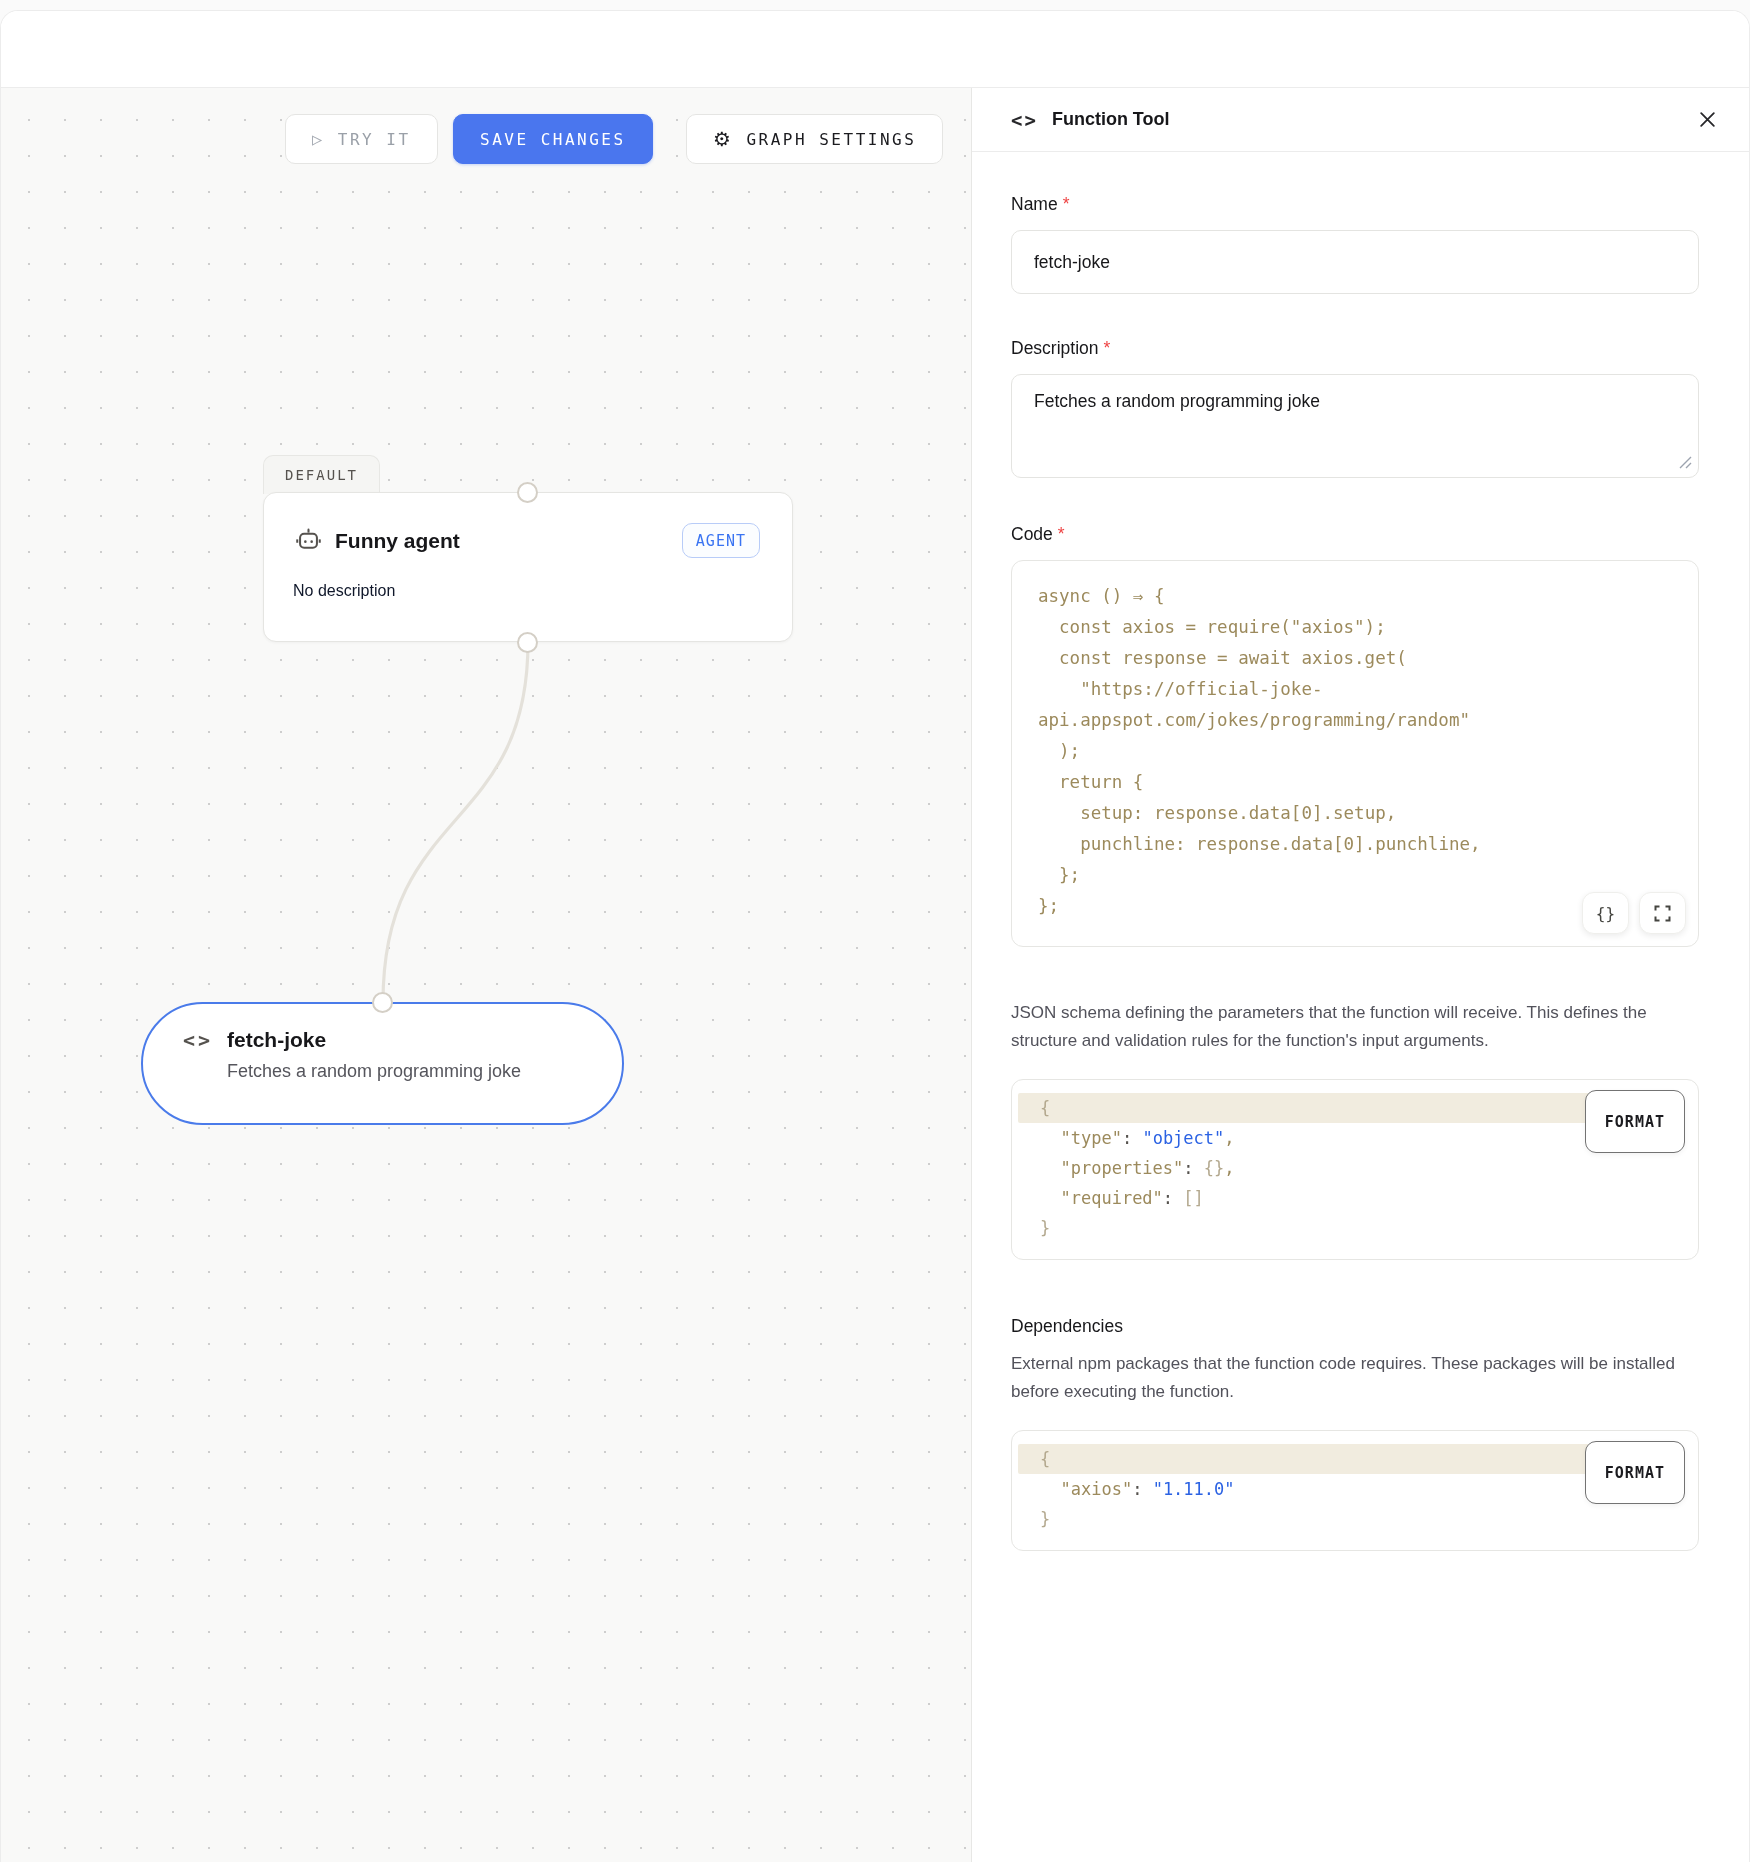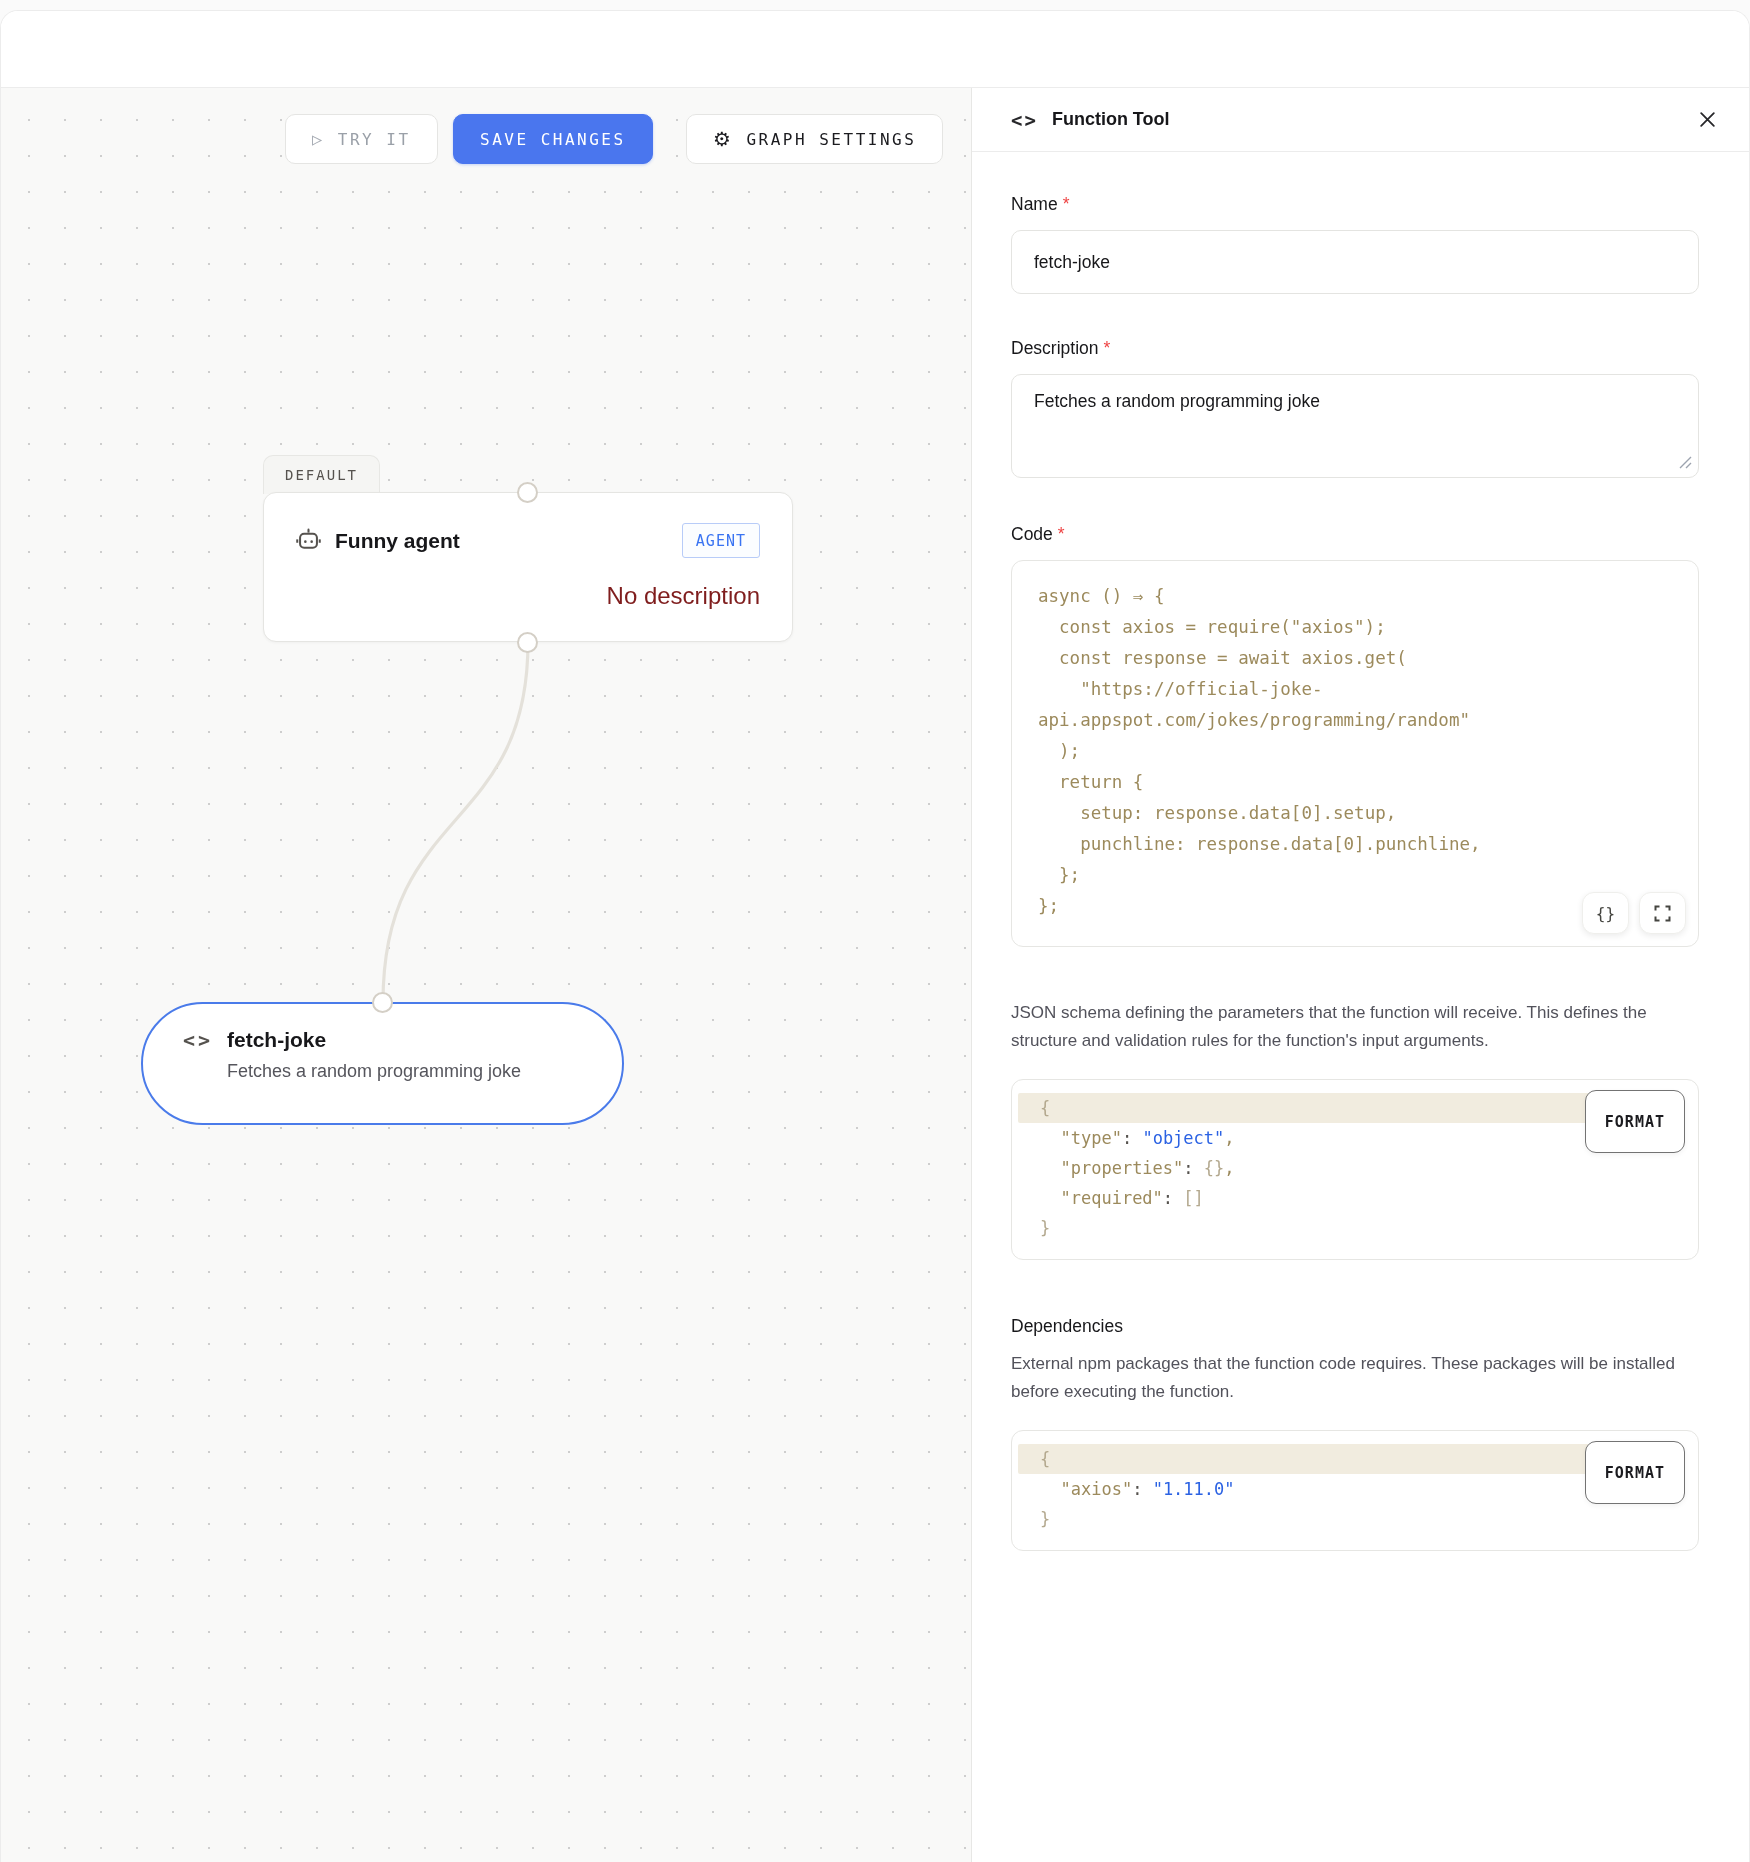--- a/index.html
+++ b/index.html
@@ -32,24 +32,24 @@
                border:1px solid #e7e7e4; border-bottom:none; border-radius:10px 10px 0 0;
                font-family:"DejaVu Sans Mono", monospace; font-size:14px; letter-spacing:2px;
                color:#55524e; z-index:2; }
 
   .agent-card { position:absolute; left:262px; top:404px; width:530px; height:150px;
                 background:#fff; border:1px solid #e5e5e2; border-radius:13px;
                 box-shadow:0 1px 3px rgba(0,0,0,.04); padding:30px 32px 8px 31px; z-index:3; }
   .agent-row { display:flex; align-items:center; }
   .agent-title { margin-left:13px; font-size:21px; font-weight:700; color:#17171a; }
   .agent-badge { margin-left:auto; height:35px; display:inline-flex; align-items:center;
-                 padding:0 13px; border:1.5px solid #b8ccf8; border-radius:3px; background:#fbfdff;
+                 padding:0 13px; border:1.5px solid #b8ccf8; border-radius:10px; background:#fbfdff;
                  color:#3a74f2; font-family:"DejaVu Sans Mono", monospace; font-size:15px;
                  letter-spacing:1px; }
-  .agent-desc { margin-top:24px; margin-left:-2px; font-size:24px; color:#7f1d1d;text-align:right; }
+  .agent-desc { margin-top:24px; margin-left:-2px; font-size:16px; color:#0f172a; }
 
   .edges { position:absolute; left:0; top:0; width:971px; height:100%; z-index:1; pointer-events:none; }
   .port { position:absolute; width:21px; height:21px; border-radius:50%; background:#fff;
           border:2.5px solid #d4cfc6; z-index:5; }
 
   .tool-node { position:absolute; left:140px; top:914px; width:483px; height:123px;
                background:#fff; border:2.5px solid #4a7bea; border-radius:62px;
                padding:24px 30px 0 40px; z-index:3; }
   .tool-row { display:flex; align-items:center; }
   .tool-code-icon { font-family:"DejaVu Sans Mono", monospace; font-size:20px; font-weight:700;

